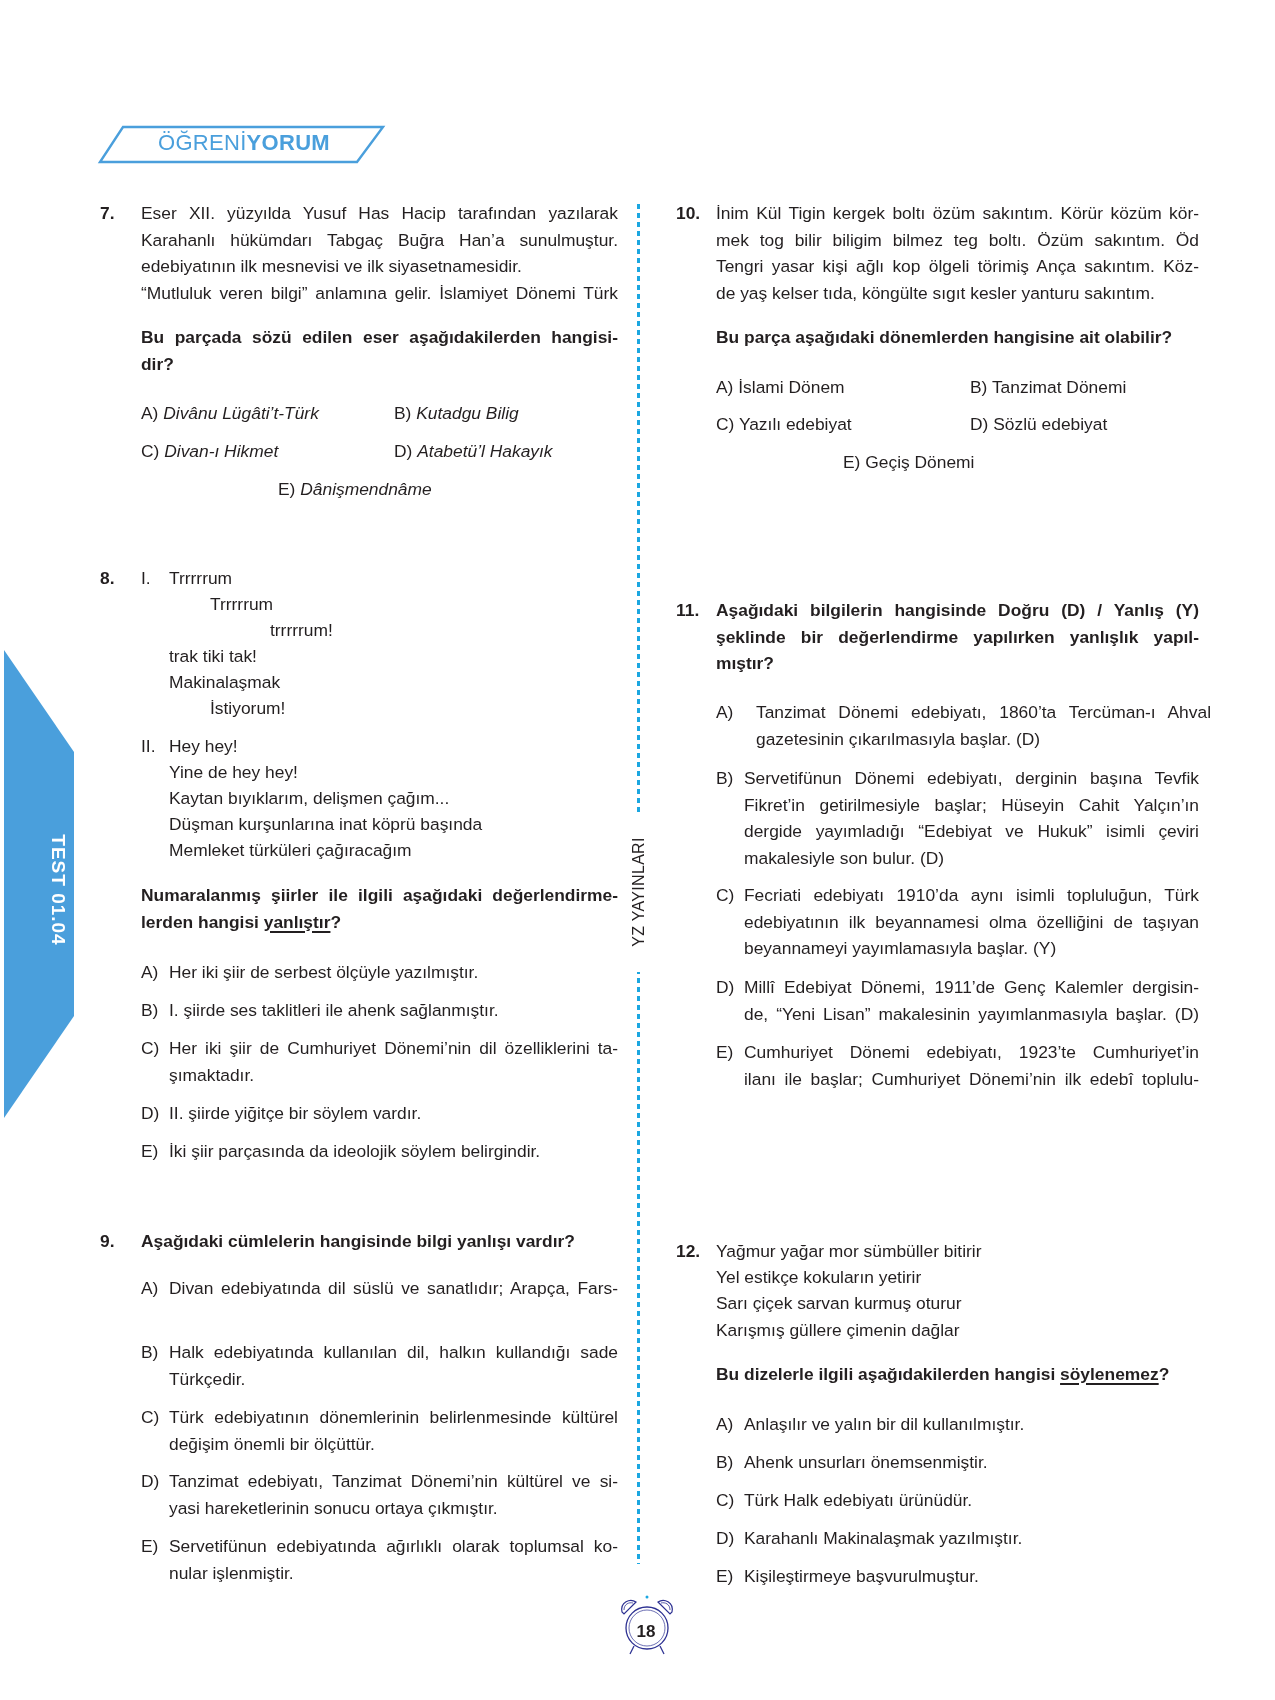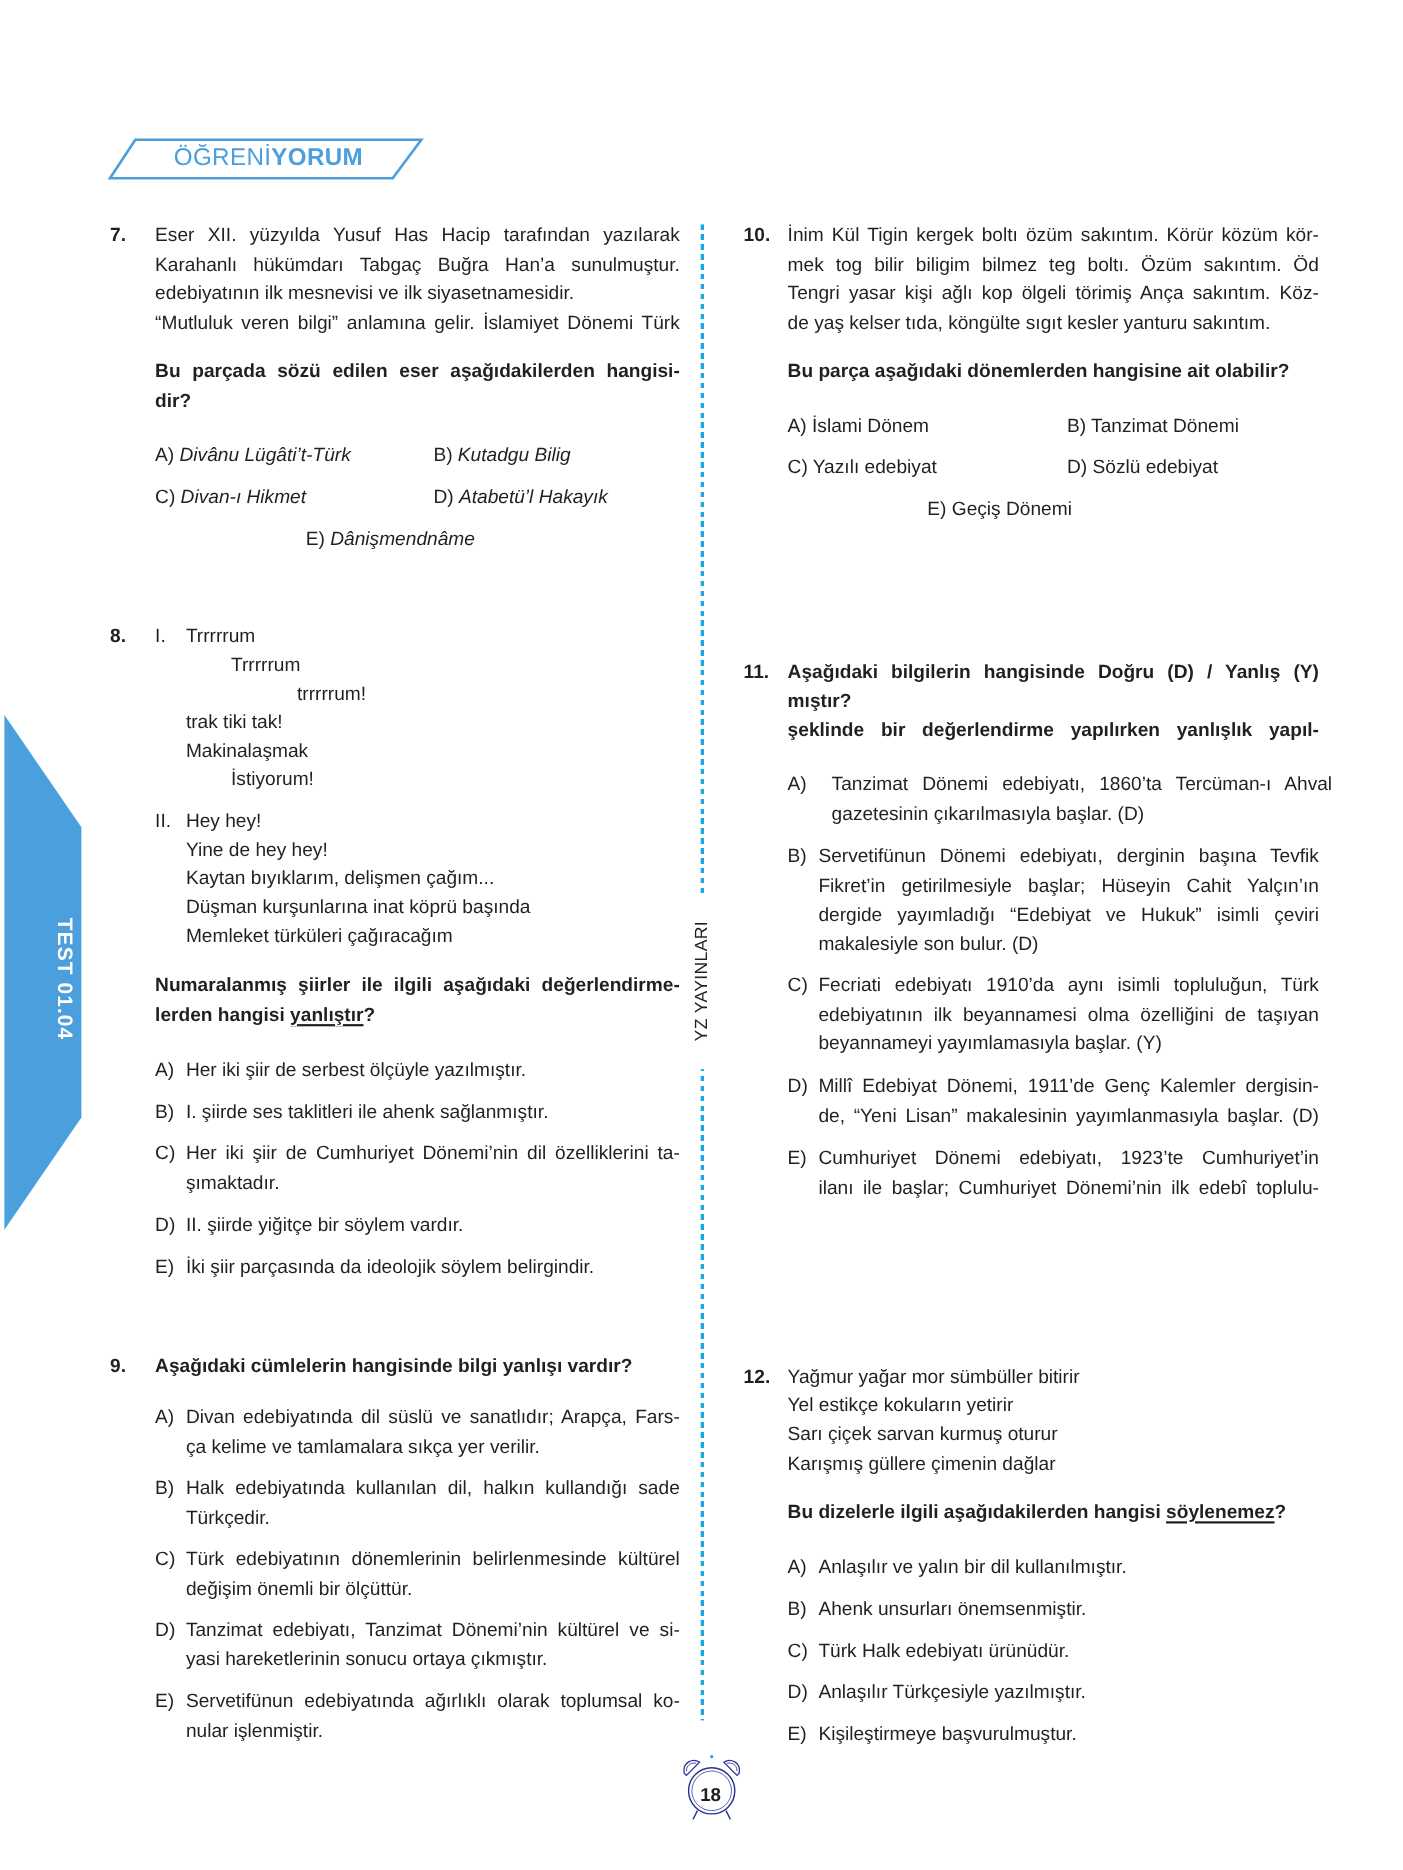--- a/index.html
+++ b/index.html
@@ -122,21 +122,20 @@
 </div>
 
 <div>
   <div class="qnum" style="left:100px;top:1228px;">9.</div>
   <div class="t b" style="left:141px;top:1228px;">Aşağıdaki cümlelerin hangisinde bilgi yanlışı vardır?</div>
 
   <div class="opt" style="left:141px;top:1275px;width:477px;height:53px;">
     <span class="lt">A)</span>
     <span class="tx" style="width:449px;">
         <span class="ln">Divan edebiyatında dil süslü ve sanatlıdır; Arapça, Fars-</span>
-        <span class="ln last">ça kelime ve tamlamalara sıkça yer verilir.</span>
       </span>
   </div>
   <div class="opt" style="left:141px;top:1339px;width:477px;height:53px;">
     <span class="lt">B)</span>
     <span class="tx" style="width:449px;">
         <span class="ln">Halk edebiyatında kullanılan dil, halkın kullandığı sade</span>
         <span class="ln last">Türkçedir.</span>
       </span>
   </div>
   <div class="opt" style="left:141px;top:1404px;width:477px;height:53px;">
@@ -175,22 +174,22 @@
   <div class="t" style="left:970px;top:374px;"><span>B)</span> <span>Tanzimat Dönemi</span></div>
   <div class="t" style="left:716px;top:411px;"><span>C)</span> <span>Yazılı edebiyat</span></div>
   <div class="t" style="left:970px;top:411px;"><span>D)</span> <span>Sözlü edebiyat</span></div>
   <div class="t" style="left:843px;top:449px;"><span>E)</span> <span>Geçiş Dönemi</span></div>
 </div>
 
 <div>
   <div class="qnum" style="left:676px;top:597px;">11.</div>
   <div class="para b" style="left:716px;top:597px;width:483px;">
     <span class="ln">Aşağıdaki bilgilerin hangisinde Doğru (D) / Yanlış (Y)</span>
+    <span class="ln">şeklinde bir değerlendirme yapılırken yanlışlık yapıl-</span>
     <span class="ln last">mıştır?</span>
-    <span class="ln">şeklinde bir değerlendirme yapılırken yanlışlık yapıl-</span>
   </div>
 
   <div class="opt" style="left:716px;top:699px;width:483px;height:53px;">
     <span class="lt">A)</span>
     <span class="tx" style="width:455px;margin-left:12px;">
         <span class="ln">Tanzimat Dönemi edebiyatı, 1860’ta Tercüman-ı Ahval</span>
         <span class="ln last">gazetesinin çıkarılmasıyla başlar. (D)</span>
       </span>
   </div>
   <div class="opt" style="left:716px;top:765px;width:483px;height:106px;">
@@ -241,21 +240,21 @@
   <div class="opt" style="left:716px;top:1449px;width:483px;height:27px;">
     <span class="lt">B)</span>
     <span class="tx">Ahenk unsurları önemsenmiştir.</span>
   </div>
   <div class="opt" style="left:716px;top:1487px;width:483px;height:27px;">
     <span class="lt">C)</span>
     <span class="tx">Türk Halk edebiyatı ürünüdür.</span>
   </div>
   <div class="opt" style="left:716px;top:1525px;width:483px;height:27px;">
     <span class="lt">D)</span>
-    <span class="tx">Anlaşılır Türkçesiyle yazılmıştır.</span>
+    <span class="tx">Karahanlı Makinalaşmak yazılmıştır.</span>
   </div>
   <div class="opt" style="left:716px;top:1563px;width:483px;height:27px;">
     <span class="lt">E)</span>
     <span class="tx">Kişileştirmeye başvurulmuştur.</span>
   </div>
 </div>
 
 <svg class="abs" style="left:614px;top:1594px;" width="66" height="66" viewBox="0 0 66 66">
   <circle cx="33" cy="3" r="1.5" fill="#1ba7e1"></circle>
   <path d="M8,18 C6,8 16,4 22,8 L10,20 Z" fill="none" stroke="#2d3192" stroke-width="1.2"></path>

